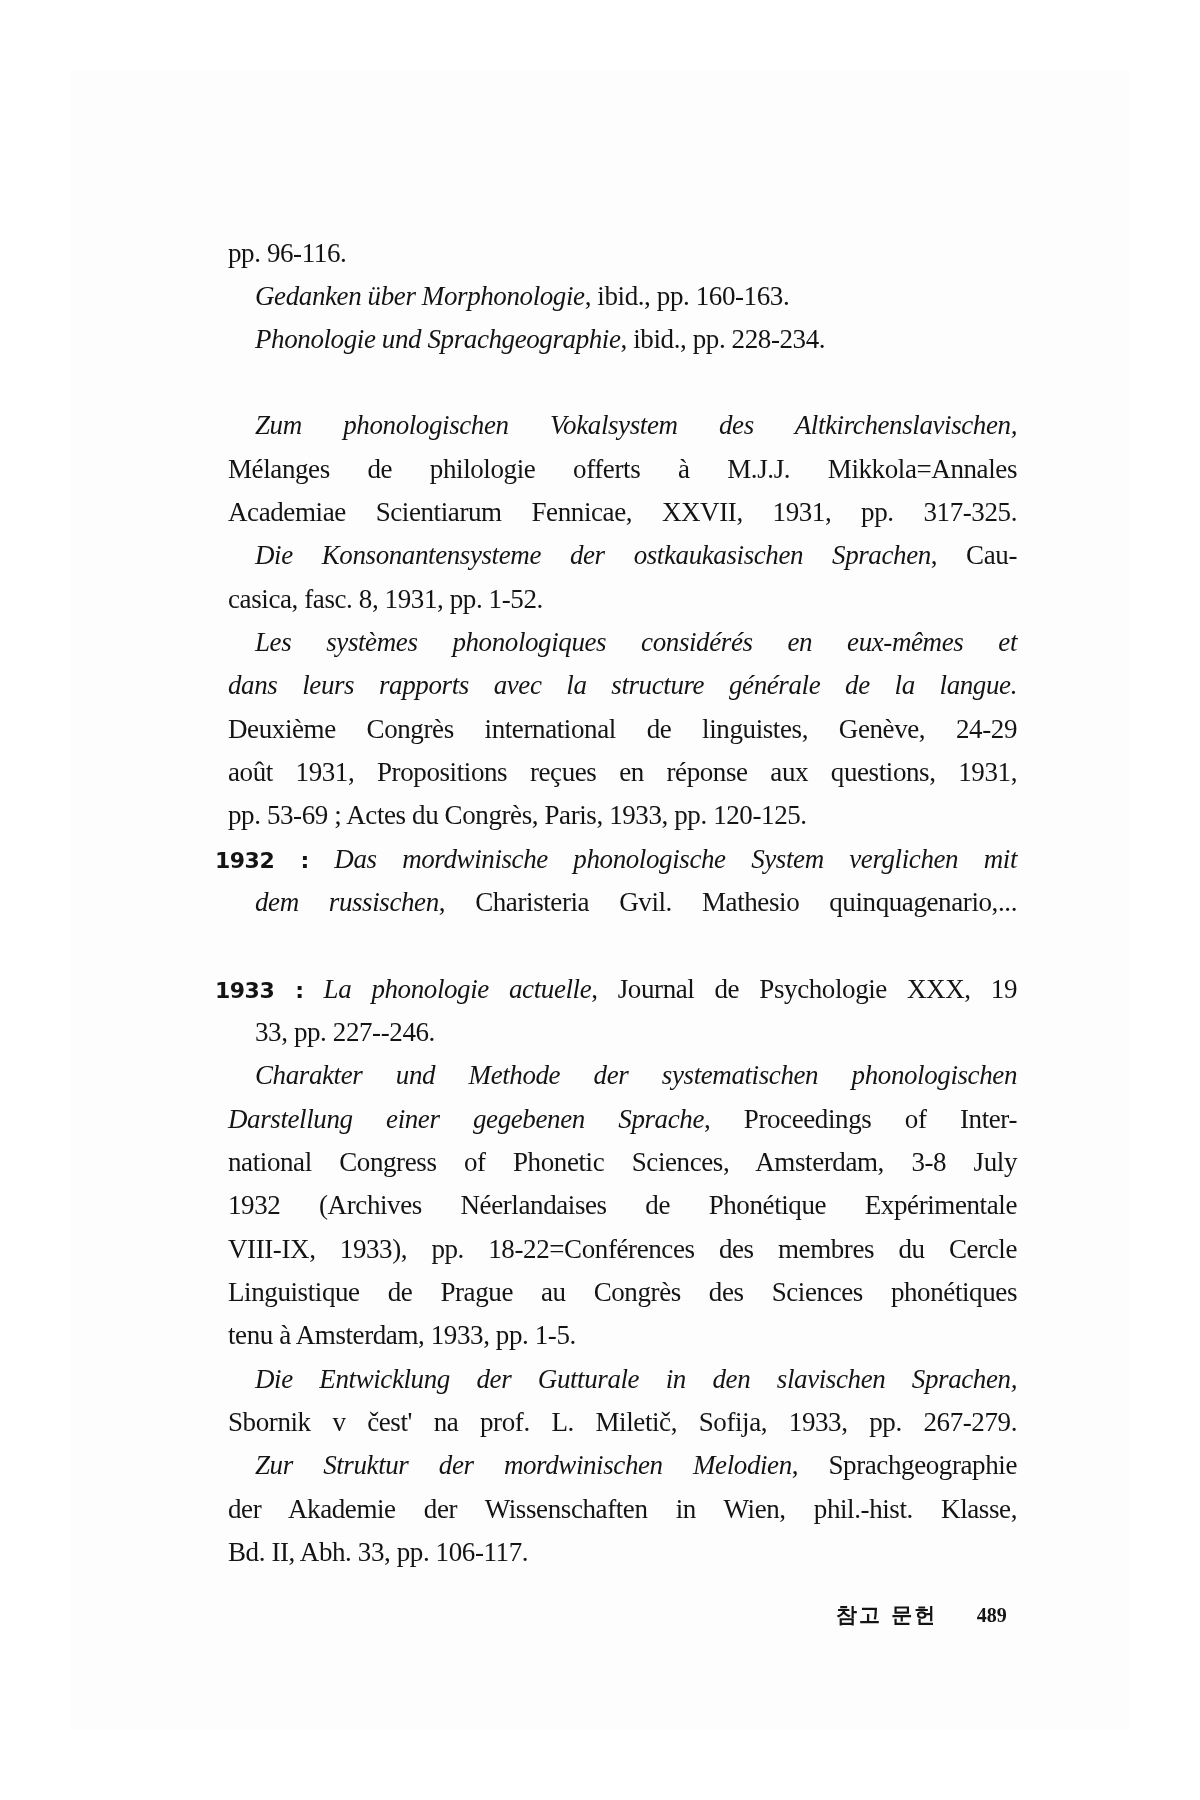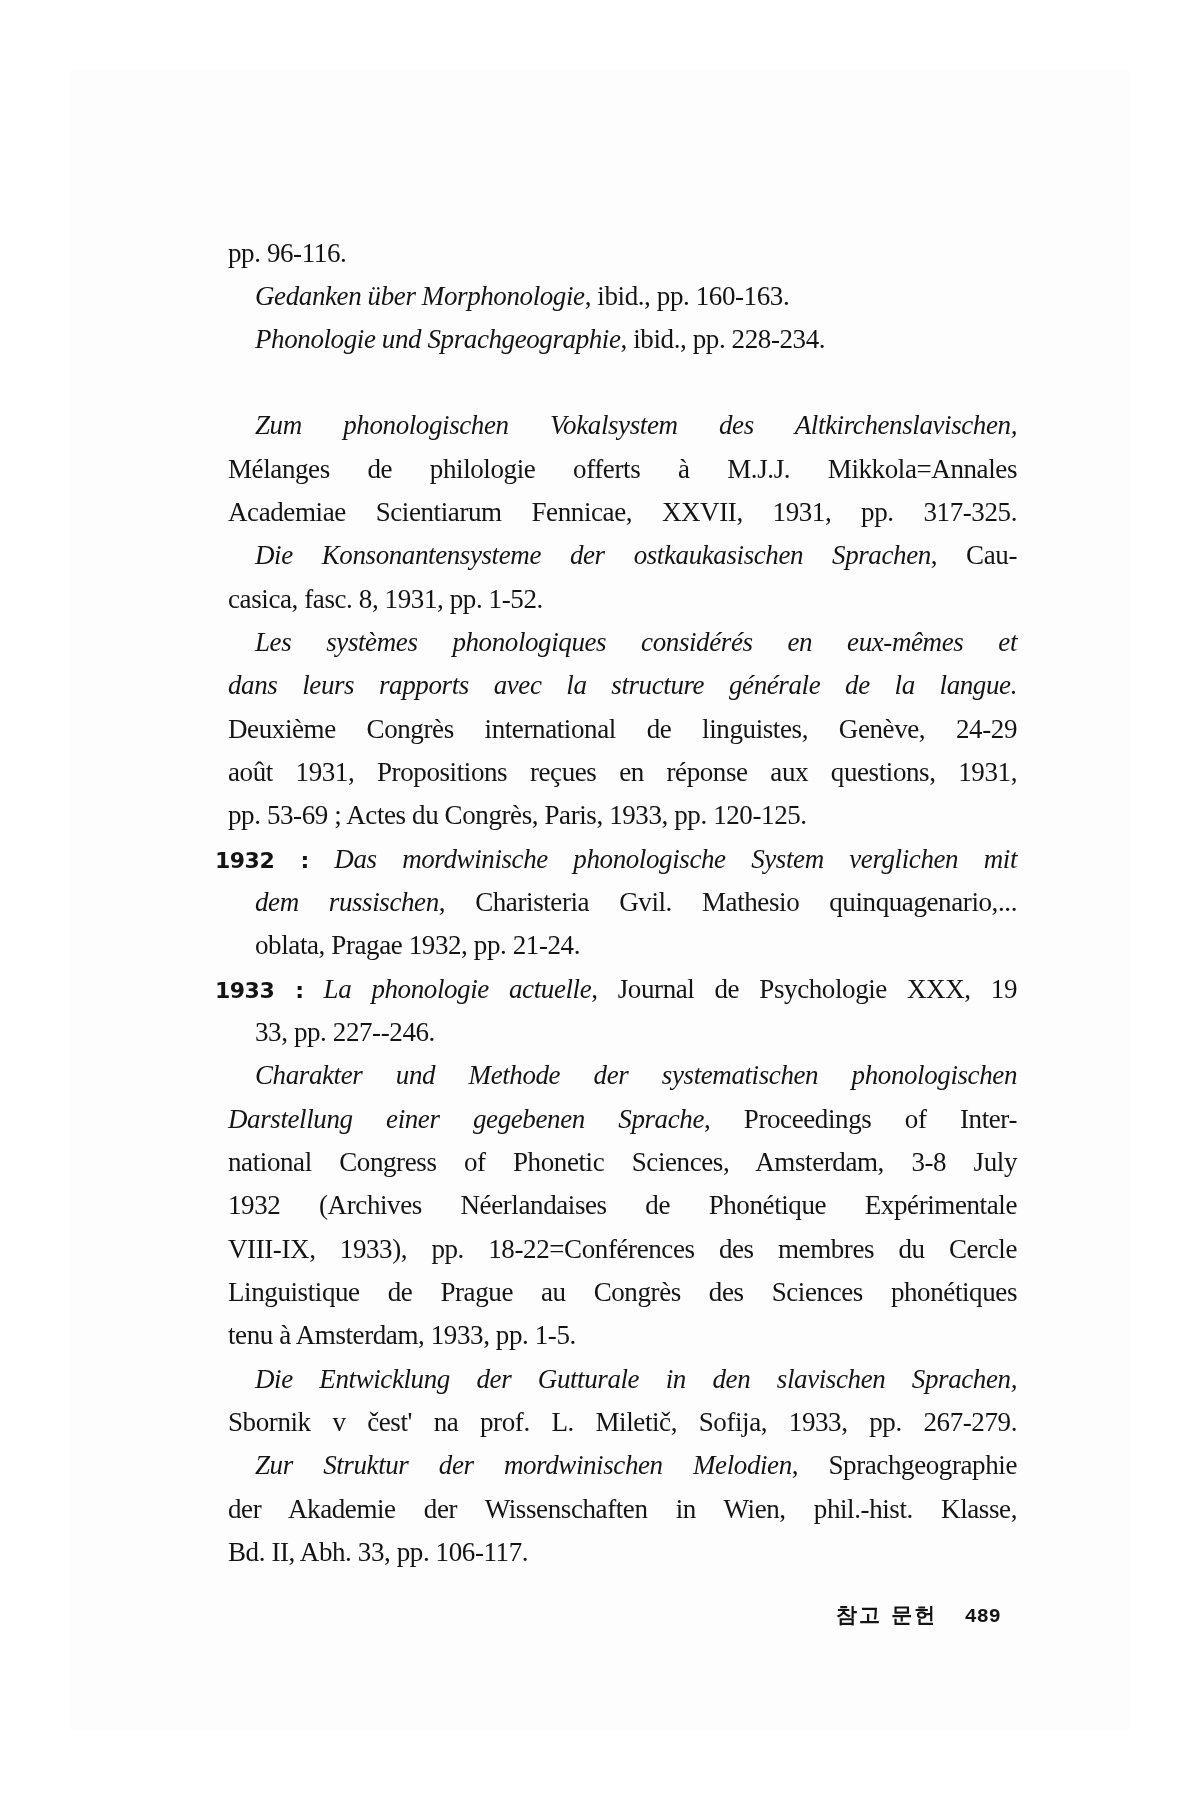--- a/index.html
+++ b/index.html
@@ -74,22 +74,22 @@
     font-weight: bold;
     white-space: nowrap;
     font-family: "DejaVu Sans", "Liberation Sans", sans-serif;
   }
   .footer .section {
     display: inline-block;
     letter-spacing: 2px;
   }
   .footer .page-num {
     display: inline-block;
-    margin-left: 20px;
-    font-family: Liberation Mono, monospace;
+    margin-left: 32px;
+    font-family: Liberation Serif, serif;
     font-size: 20px;
   }
 </style>
 </head>
 <body>
 
 <div class="scan-area"></div>
 
 <div class="page">
 
@@ -148,23 +148,20 @@
 
   <div class="line hang full" style="top:838px">
     <span class="year">1932 :</span>
     <i>Das mordwinische phonologische System verglichen mit</i>
   </div>
 
   <div class="line indent full" style="top:881px">
     <i>dem russischen</i><span>, Charisteria Gvil. Mathesio quinquagenario,...</span>
   </div>
 
-  <div class="line indent" style="top:924px">
-    <span>oblata, Pragae 1932, pp. 21-24.</span>
-  </div>
 
   <div class="line hang full" style="top:968px">
     <span class="year">1933 :</span>
     <i>La phonologie actuelle</i><span>, Journal de Psychologie XXX, 19</span>
   </div>
 
   <div class="line indent" style="top:1011px">
     <span>33, pp. 227--246.</span>
   </div>
 

